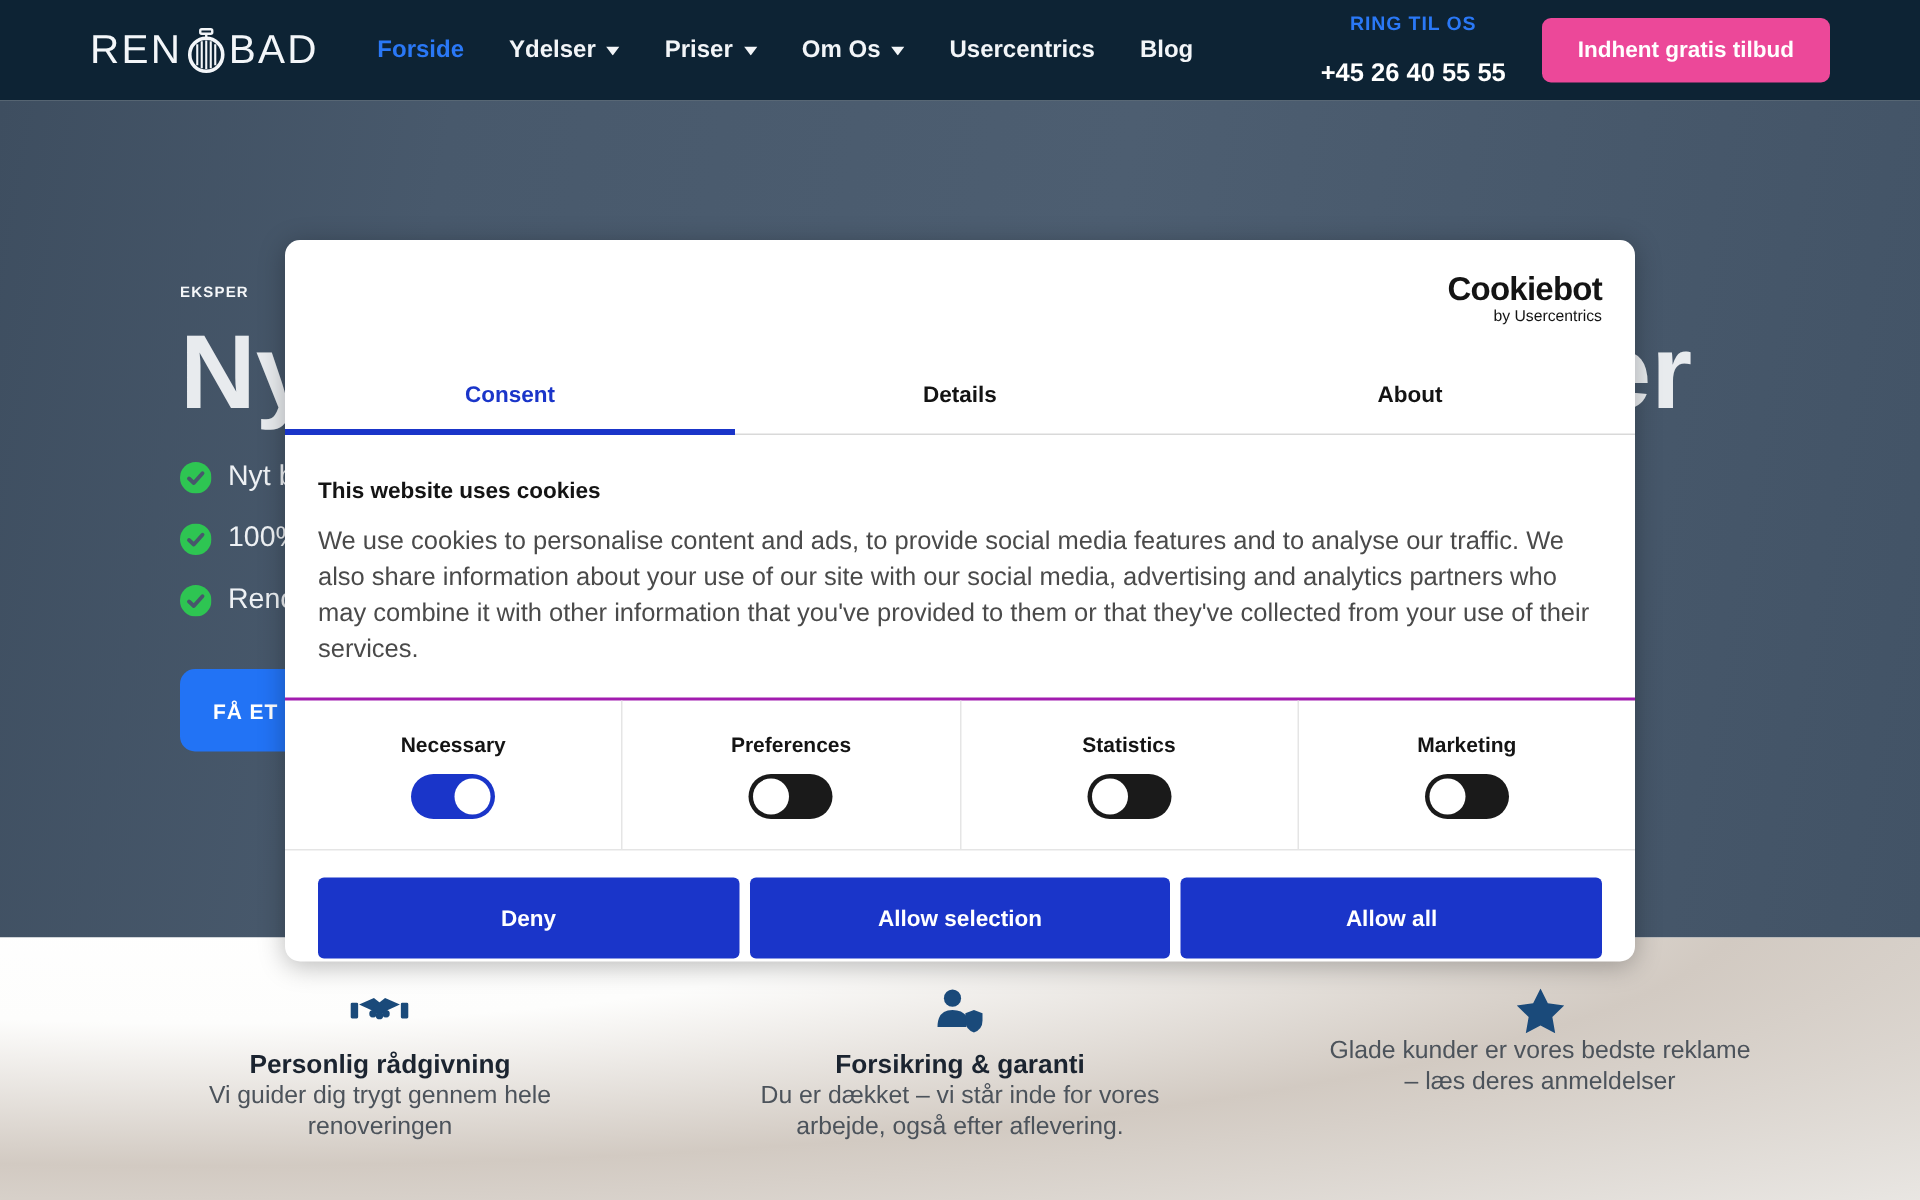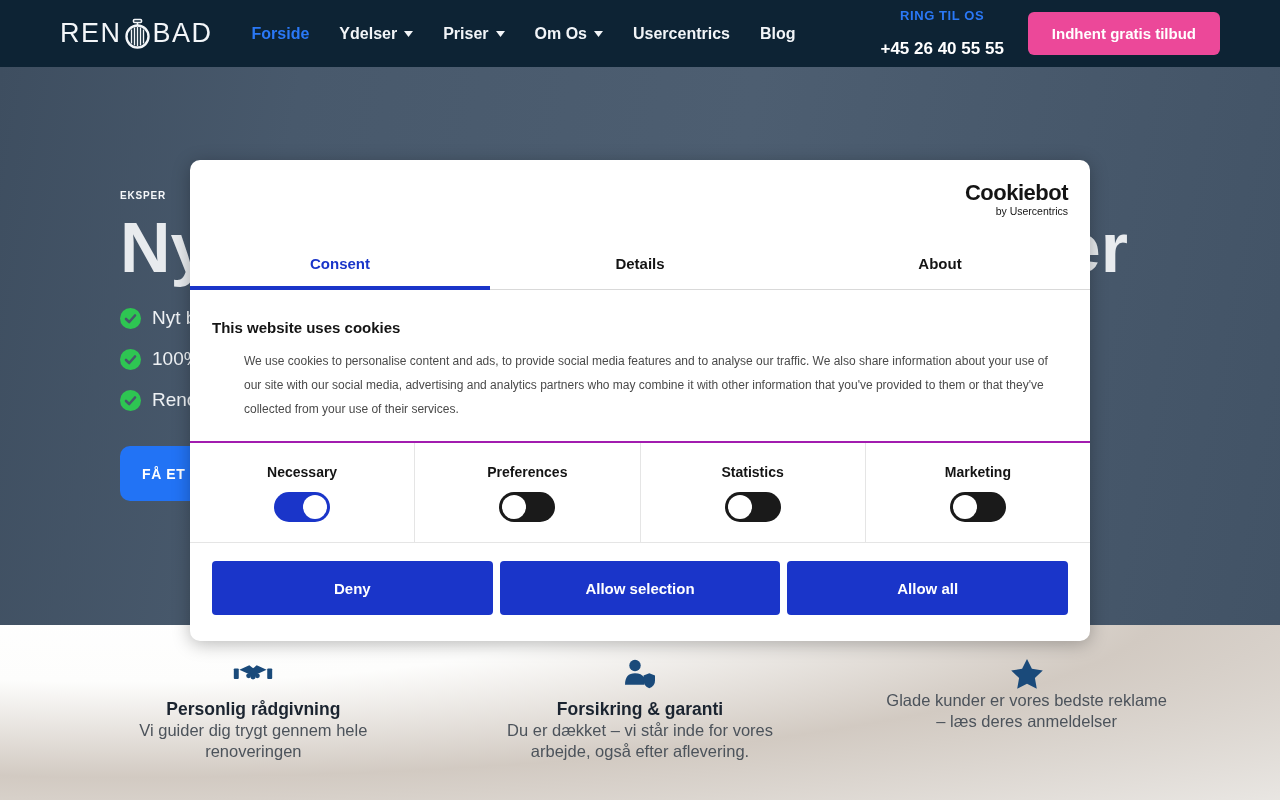--- a/index.html
+++ b/index.html
@@ -64,21 +64,21 @@
   .cb-brand { position:absolute; right:22px; top:22px; text-align:right; text-decoration:none; color:#141414; }
   .cb-brand .cb-name { font-size:22px; font-weight:700; letter-spacing:-.5px; line-height:22px; }
   .cb-brand .cb-by { font-size:10.5px; font-weight:400; margin-top:1px; }
   .tabs { height:53px; display:flex; border-bottom:1px solid #D9D9D9; position:relative; }
   .tab { flex:1; display:flex; align-items:center; justify-content:center;
     font-size:15px; font-weight:600; color:#141414; cursor:pointer; position:relative; }
   .tab.active { color:#1A35C9; }
   .tab.active::after { content:""; position:absolute; left:0; right:0; bottom:-1px; height:4px; background:#1A35C9; }
   .dlg-body { padding:29px 22px 0; }
   .dlg-title { font-size:15px; font-weight:700; color:#141414; }
-  .dlg-text { margin-top:13px; font-size:12px; line-height:24px; color:#4A4A4A;margin-left:32px; }
+  .dlg-text { margin-top:13px; font-size:17px; line-height:24px; color:#4A4A4A; }
   .toggle-band { margin-top:20px; height:102px; display:flex;
     border-top:2px solid #a21caf; border-bottom:1px solid #E5E5E5; }
   .tg-cell { flex:1; display:flex; flex-direction:column; align-items:center;
     justify-content:center; gap:12px; border-right:1px solid #E5E5E5; }
   .tg-cell:last-child { border-right:none; }
   .tg-label { font-size:14px; font-weight:600; color:#141414; }
   .switch { width:56px; height:30px; border-radius:15px; position:relative; cursor:pointer; }
   .switch .knob { position:absolute; top:3px; width:24px; height:24px; border-radius:50%; background:#fff; }
   .switch.on { background:#1A35C9; } .switch.on .knob { right:3px; }
   .switch.off { background:#1A1A1A; } .switch.off .knob { left:3px; }

